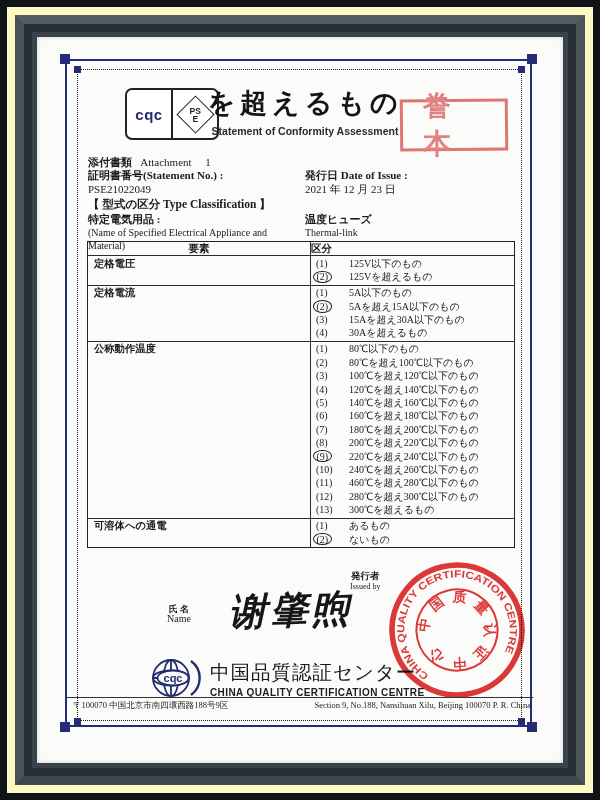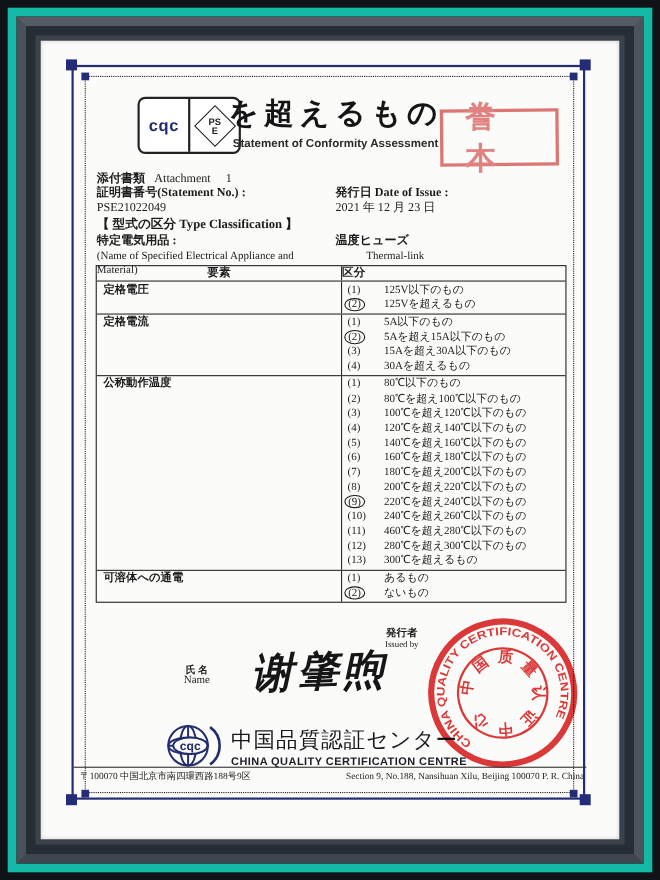--- a/index.html
+++ b/index.html
@@ -1,21 +1,21 @@
 <!DOCTYPE html>
 <html><head>
 <meta charset="utf-8">
 <style>
   html,body{margin:0;padding:0;background:#0e1116;}
   *{box-sizing:border-box;}
   body{width:600px;height:800px;overflow:hidden;font-family:"Liberation Serif",serif;color:#1b1b1b;}
 
   
   .frame{width:600px;height:800px;border:7px solid #0f1318;}
-  .f2{width:100%;height:100%;border:8px solid #14b8a6;}
+  .f2{width:100%;height:100%;border:8px solid #fef9c3;}
   .f3{width:100%;height:100%;border:9px solid #4b545b;border-top-color:#535c63;border-left-color:#49525a;border-bottom-color:#3f474e;}
   .f4{width:100%;height:100%;border:8px solid #262d34;}
   .f5{width:100%;height:100%;border:5px solid #3a434b;box-shadow:inset 0 0 8px rgba(0,0,0,.55);}
   .page{width:100%;height:100%;background:#fbfbf9;position:relative;box-shadow:inset 0 0 4px rgba(60,60,60,.25);}
 
   
   .b-solid{position:absolute;left:28px;top:22px;right:31px;bottom:36px;border:2.5px solid #252c77;}
   .b-dotted{position:absolute;left:40px;top:32px;right:41px;bottom:42px;border:1.6px dotted #1c1c1c;}
   .csq{position:absolute;background:#252c77;}
   .csq.big{width:10px;height:10px;}
@@ -122,21 +122,21 @@
     </div>
     <div class="cols">
       <div class="cl">PSE21022049</div>
       <div class="cr">2021 年 12 月 23 日</div>
     </div>
     <div class="type-line">【 型式の区分  Type Classification 】</div>
     <div class="cols">
       <div class="cl jp-b">特定電気用品 :</div>
       <div class="cr jp-b">温度ヒューズ</div>
     </div>
-    <div class="cols" style="font-size:10px;gap:28px;">
+    <div class="cols" style="font-size:10px;">
       <div class="cl">(Name of Specified Electrical Appliance and Material)</div>
       <div class="cr">Thermal-link</div>
     </div>
   </div>
 
   <div class="ctable">
     <div class="t-hrow">
       <div class="t-hl">要素</div>
       <div class="t-hr">区分</div>
     </div>

